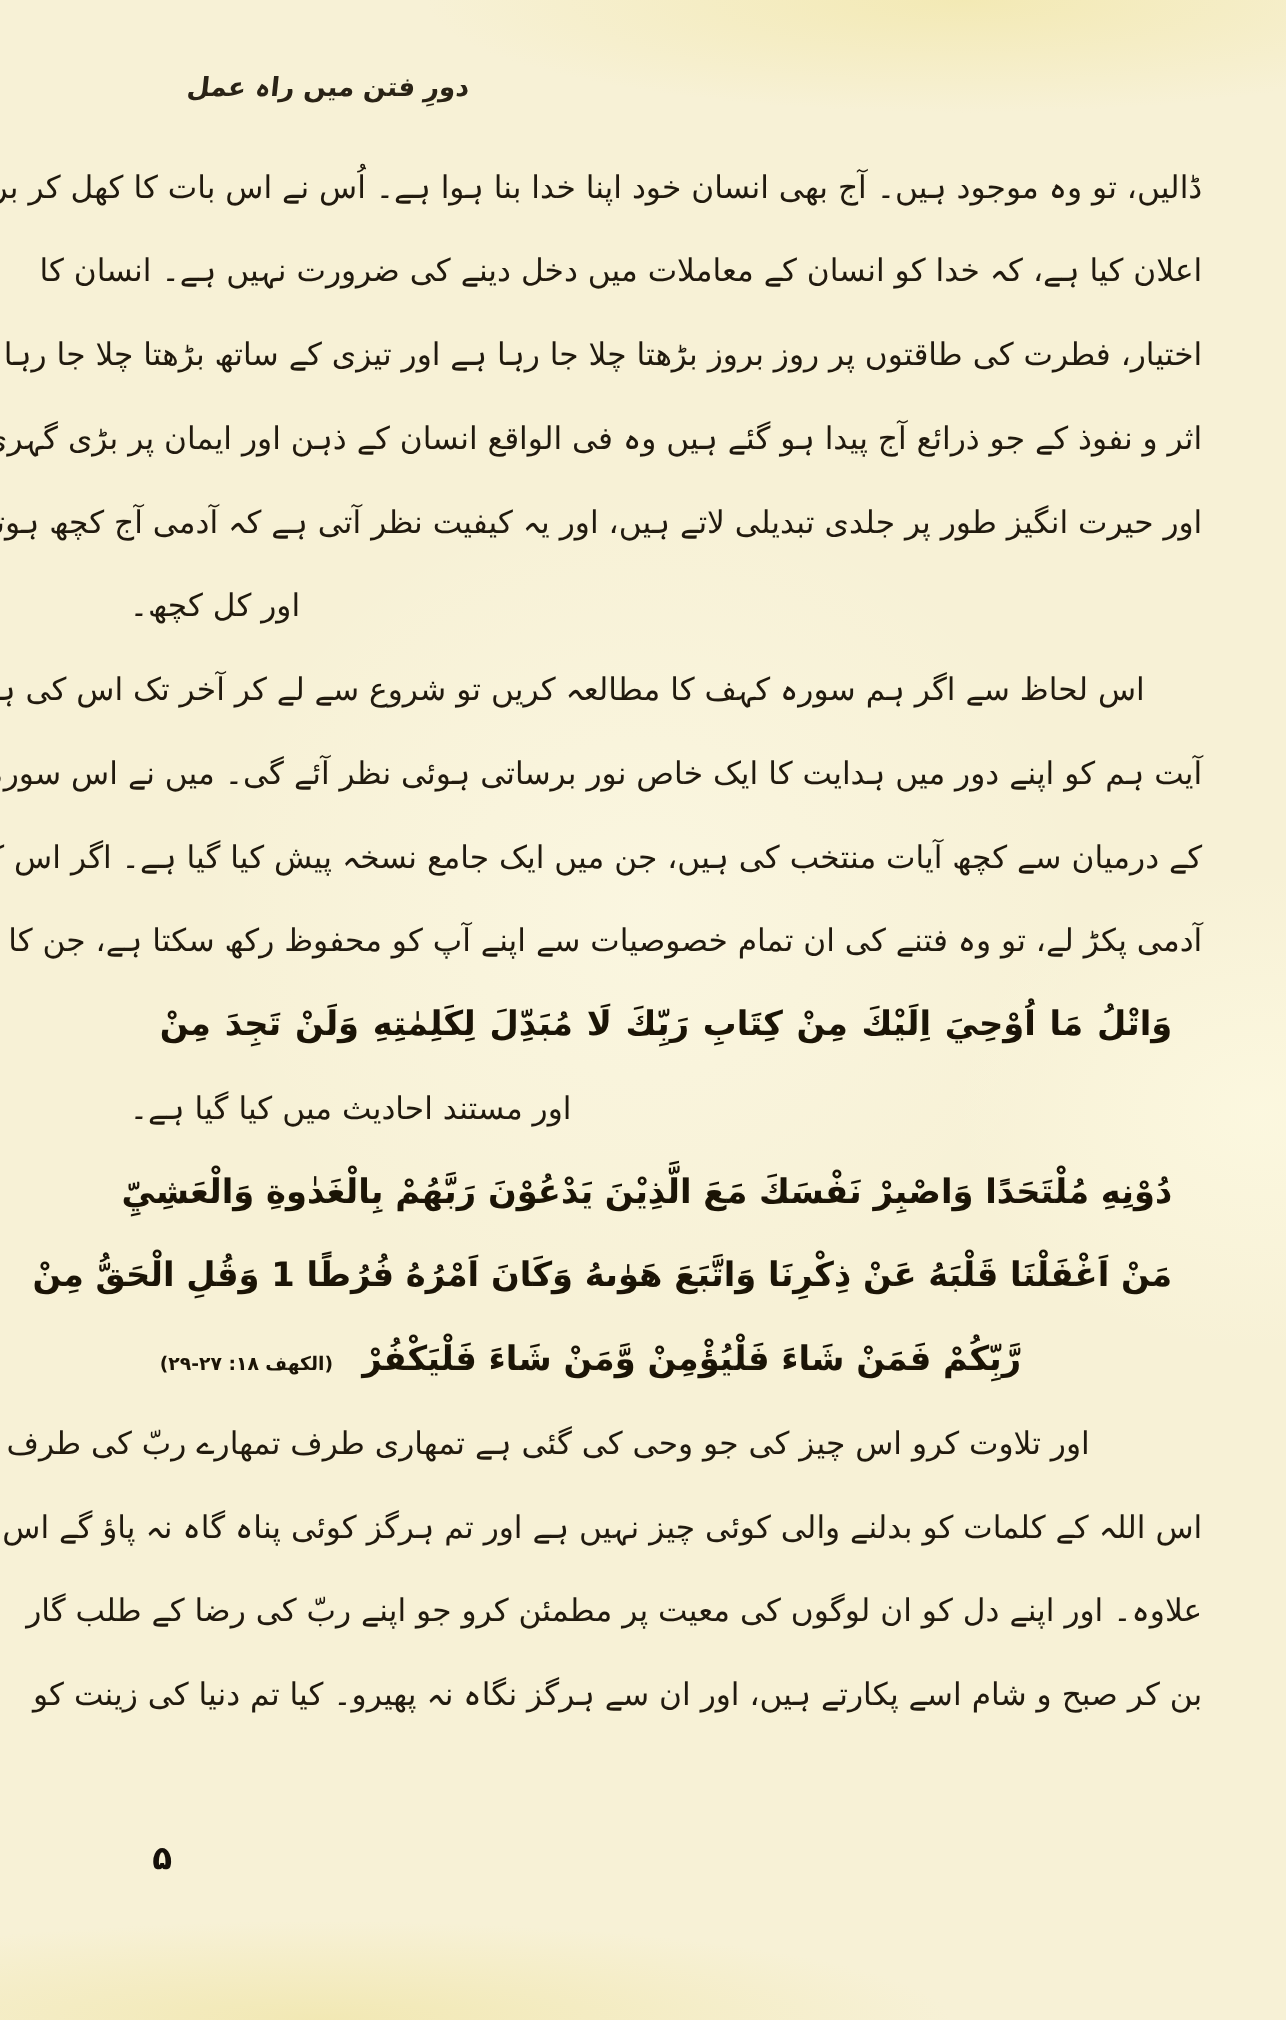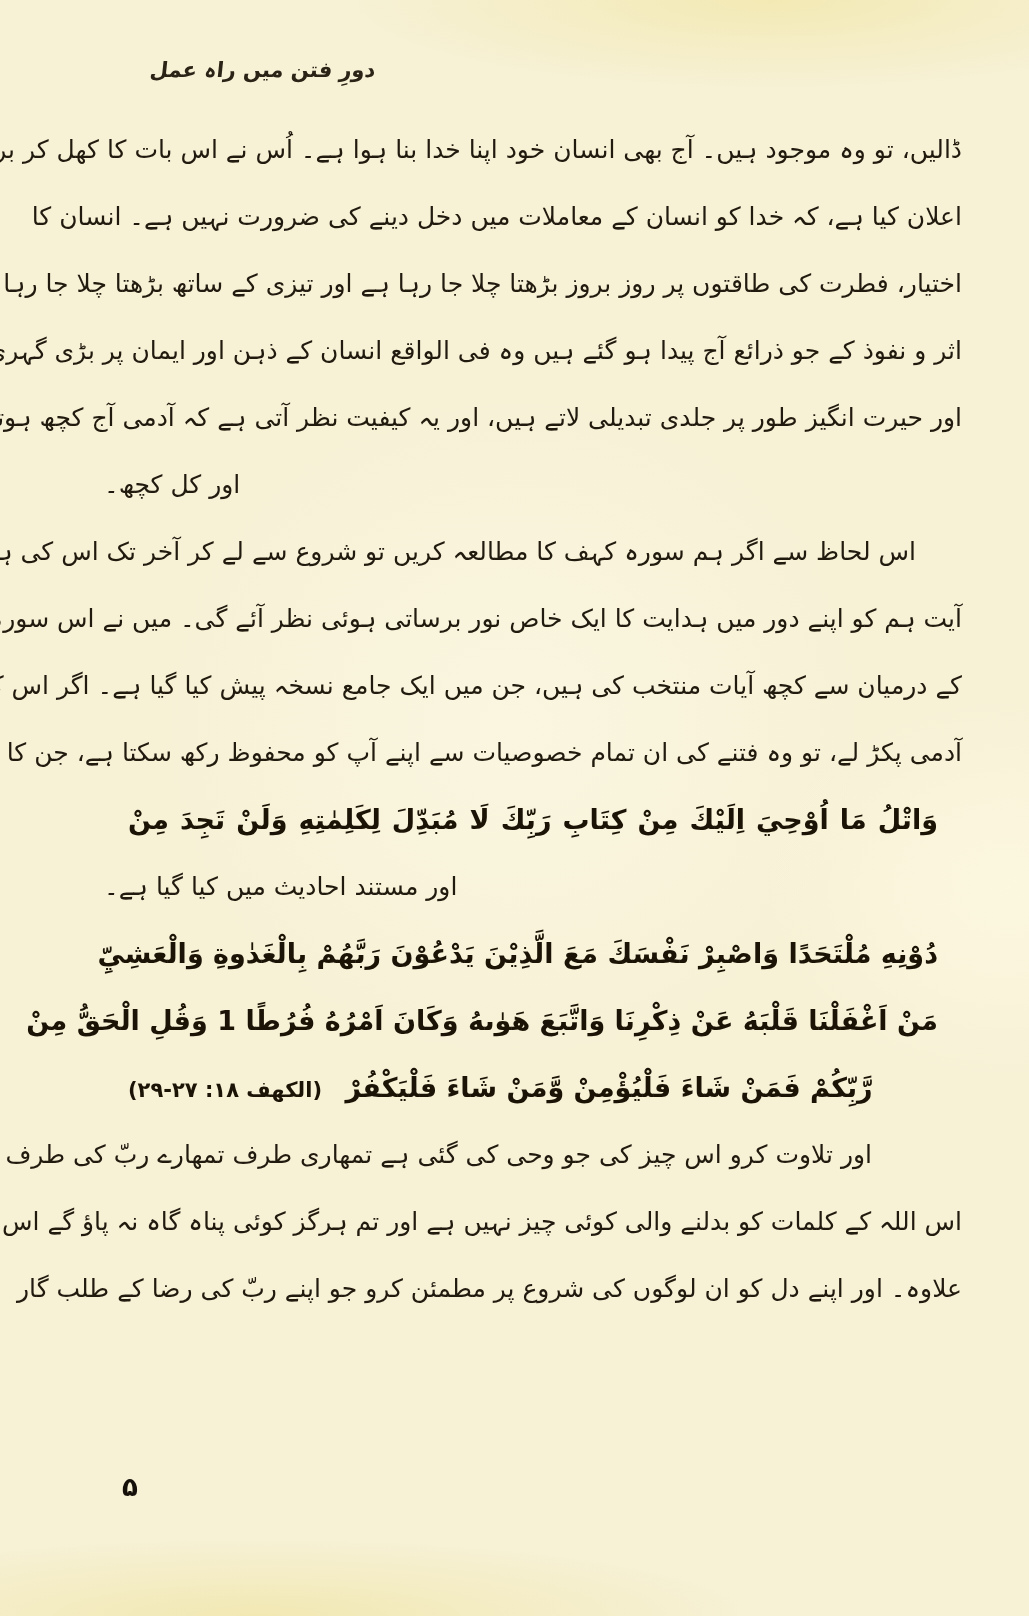--- a/index.html
+++ b/index.html
@@ -31,21 +31,21 @@
     text-align:justify;text-align-last:justify;
   }
   .tl.endline{text-align:left;text-align-last:left;}
   .tl.ind-sm{padding-right:46px;}
   .tl.ind-lg{padding-right:90px;}
   .tl.quran{
     font-weight:bold;font-size:27px;color:#1b1406;
     padding-left:24px;padding-right:24px;
   }
   .tl.quran.endline{padding-right:24px;}
-  .quran-ref{font-size:21px;font-weight:bold;padding-right:14px;}
+  .quran-ref{font-size:15px;font-weight:bold;padding-right:14px;}
   .page-number{
     position:absolute;left:122px;top:1472px;
     font-size:26px;font-weight:bold;color:#15100a;
   }
 </style>
 </head>
 <body>
 
 <div class="running-head">دورِ فتن میں راہ عمل</div>
 
@@ -67,17 +67,18 @@
   <div class="tl endline">اور مستند احادیث میں کیا گیا ہے۔</div>
   <div class="tl quran">دُوْنِهِ مُلْتَحَدًا وَاصْبِرْ نَفْسَكَ مَعَ الَّذِيْنَ يَدْعُوْنَ رَبَّهُمْ بِالْغَدٰوةِ وَالْعَشِيِّ</div>
   <div class="tl quran">مَنْ اَغْفَلْنَا قَلْبَهُ عَنْ ذِكْرِنَا وَاتَّبَعَ هَوٰىهُ وَكَانَ اَمْرُهُ فُرُطًا 1 وَقُلِ الْحَقُّ مِنْ</div>
   <div class="tl quran endline">
     <span>رَّبِّكُمْ فَمَنْ شَاءَ فَلْيُؤْمِنْ وَّمَنْ شَاءَ فَلْيَكْفُرْ</span>
     <span class="quran-ref">(الکهف ۱۸: ۲۷-۲۹)</span>
   </div>
 
   <div class="tl ind-lg">اور تلاوت کرو اس چیز کی جو وحی کی گئی ہے تمھاری طرف تمھارے ربّ کی طرف سے۔</div>
   <div class="tl">اس اللہ کے کلمات کو بدلنے والی کوئی چیز نہیں ہے اور تم ہرگز کوئی پناہ گاہ نہ پاؤ گے اس کے</div>
-  <div class="tl">علاوہ۔ اور اپنے دل کو ان لوگوں کی شروع پر مطمئن کرو جو اپنے ربّ کی رضا کے طلب گار</div>
+  <div class="tl">علاوہ۔ اور اپنے دل کو ان لوگوں کی معیت پر مطمئن کرو جو اپنے ربّ کی رضا کے طلب گار</div>
+  <div class="tl">بن کر صبح و شام اسے پکارتے ہیں، اور ان سے ہرگز نگاہ نہ پھیرو۔ کیا تم دنیا کی زینت کو</div>
 
 </div>
 
 <div class="page-number">۵</div>
 
 </body></html>

